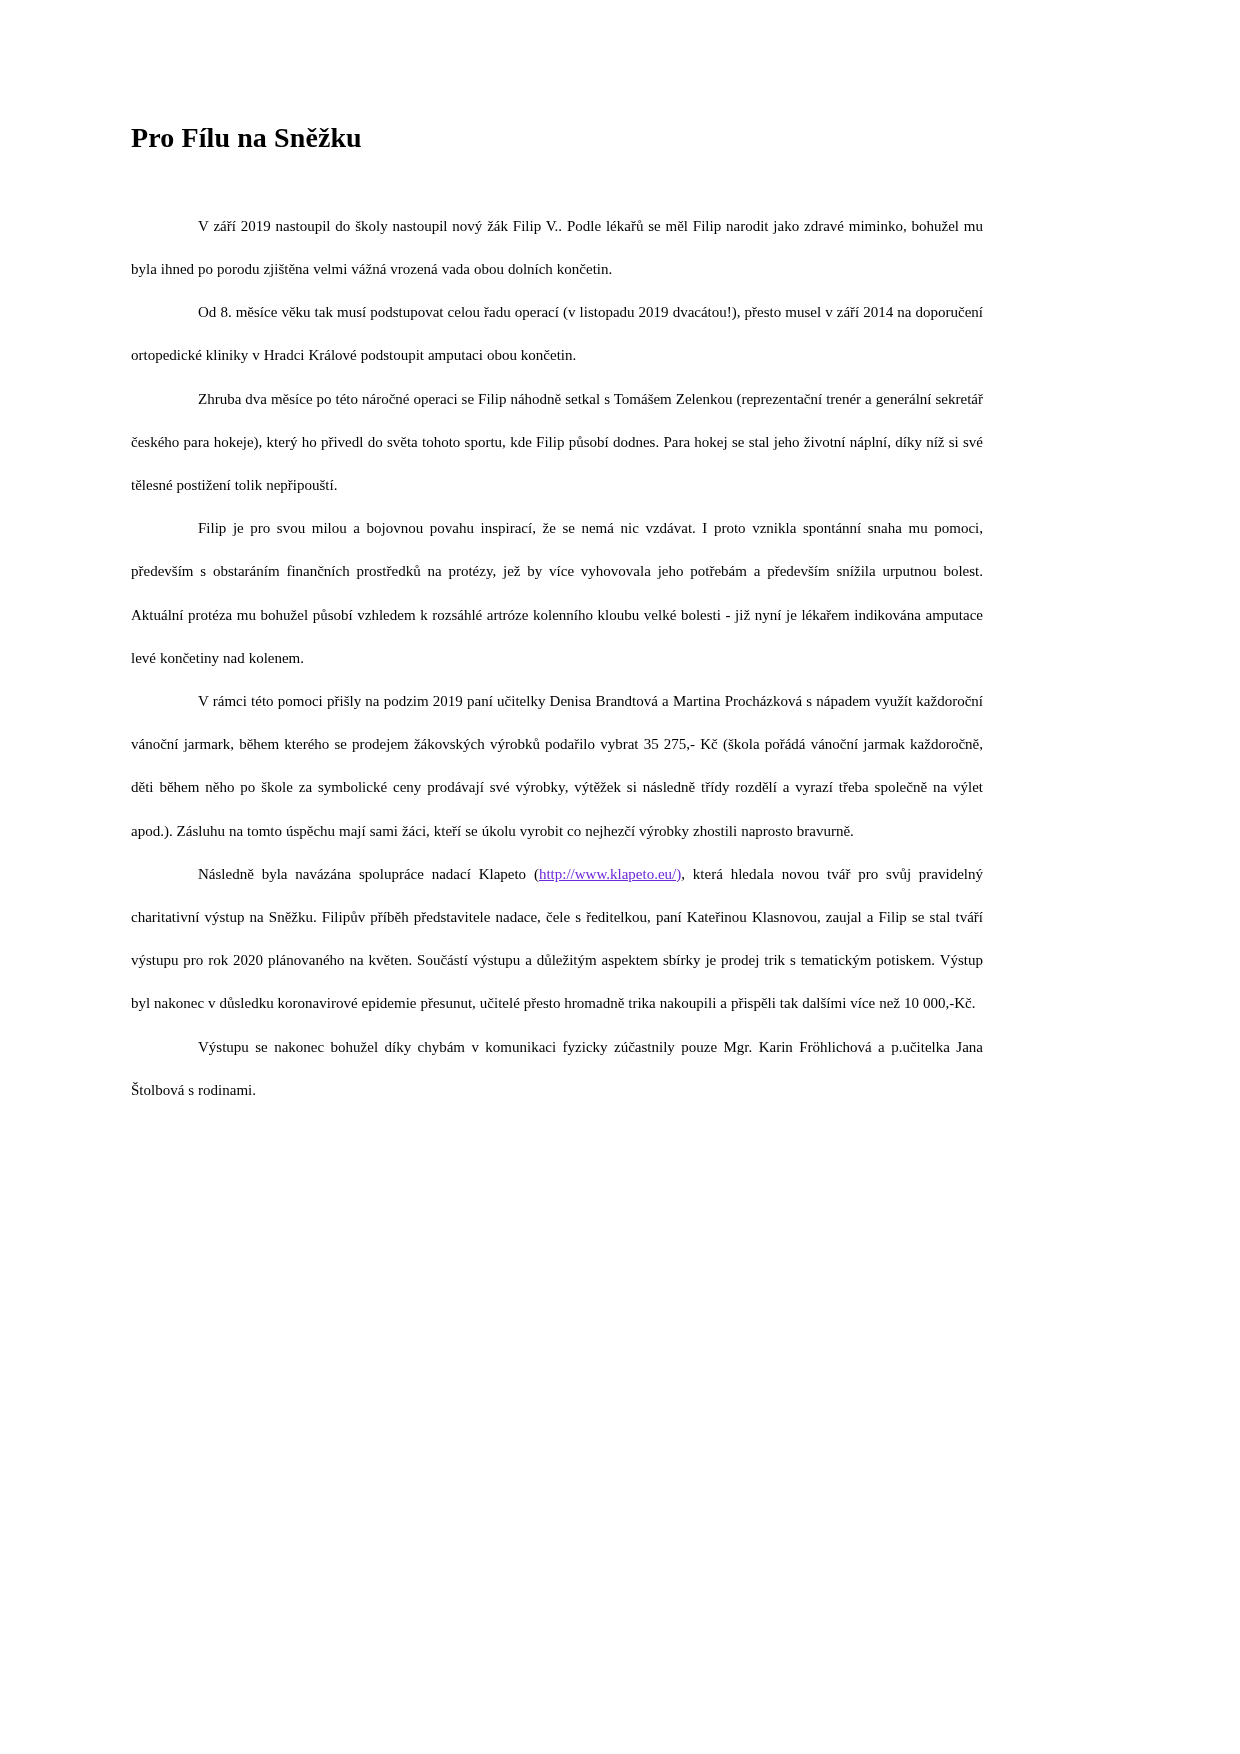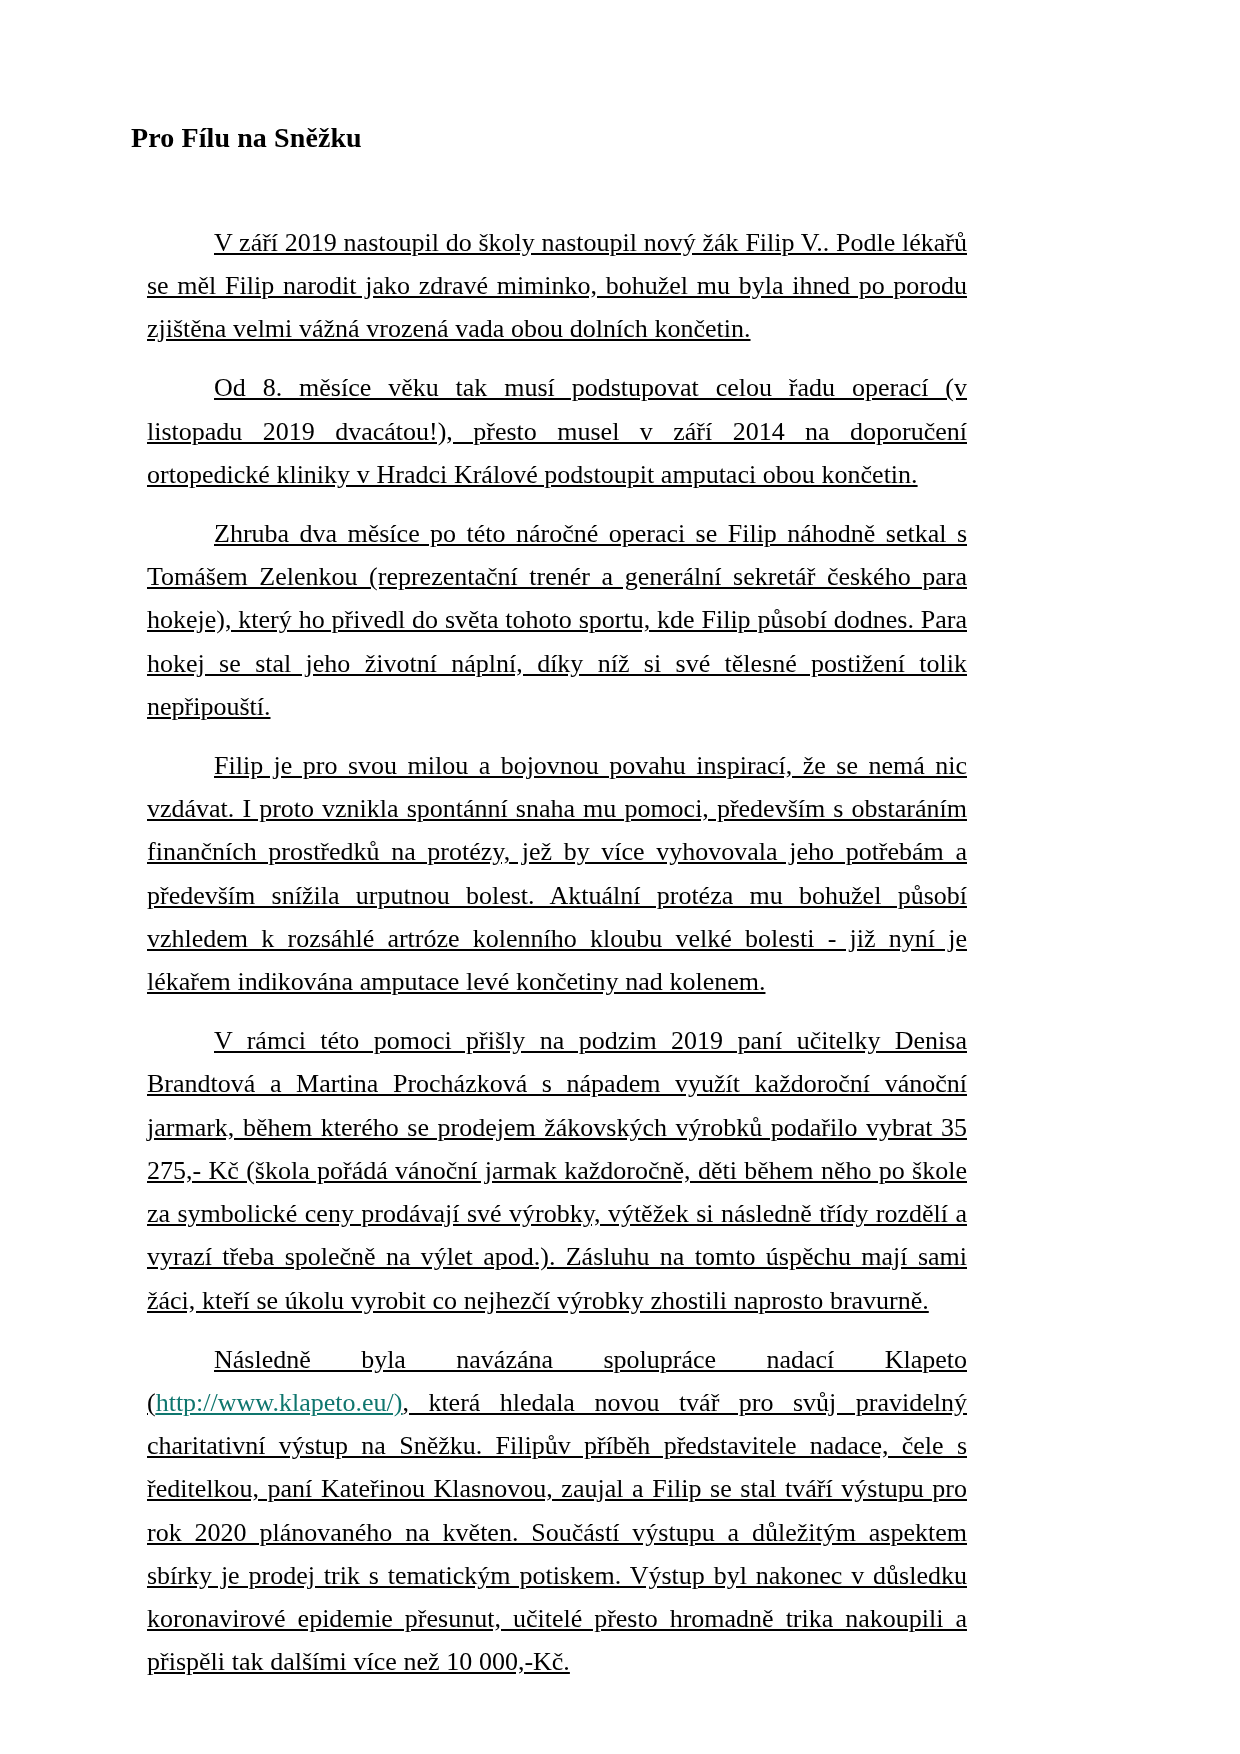--- a/index.html
+++ b/index.html
@@ -31,33 +31,32 @@
     font-weight: bold;
     line-height: 1.28;
     letter-spacing: 0.1px;
     margin: 0 0 0 0;
     text-align: left;
   }
   .spacer-after-title {
     height: 49px;
   }
   p.para {
-    font-size: 26px;
+    font-size: 15px;
     line-height: 43.2px;
     text-align: justify;
     text-justify: inter-word;
-    margin: 16px;
+    margin: 0;
     text-indent: 67px;
     hyphens: none;
     -webkit-hyphens: none;
     word-spacing: 0.2px;
-    text-decoration: underline;
   }
   a.ext-link {
-    color: #0f766e;
+    color: #6d28d9;
     text-decoration: underline;
   }
 </style>
 </head>
 <body>
 
 <div class="page">
   <div class="content">
 
     <h1 class="doc-title">Pro Fílu na Sněžku</h1>
@@ -69,15 +68,16 @@
     <p class="para">Od 8. měsíce věku tak musí podstupovat celou řadu operací (v listopadu 2019 dvacátou!), přesto musel v září 2014 na doporučení ortopedické kliniky v Hradci Králové podstoupit amputaci obou končetin.</p>
 
     <p class="para">Zhruba dva měsíce po této náročné operaci se Filip náhodně setkal s Tomášem Zelenkou (reprezentační trenér a generální sekretář českého para hokeje), který ho přivedl do světa tohoto sportu, kde Filip působí dodnes. Para hokej se stal jeho životní náplní, díky níž si své tělesné postižení tolik nepřipouští.</p>
 
     <p class="para">Filip je pro svou milou a bojovnou povahu inspirací, že se nemá nic vzdávat. I proto vznikla spontánní snaha mu pomoci, především s obstaráním finančních prostředků na protézy, jež by více vyhovovala jeho potřebám a především snížila urputnou bolest. Aktuální protéza mu bohužel působí vzhledem k rozsáhlé artróze kolenního kloubu velké bolesti - již nyní je lékařem indikována amputace levé končetiny nad kolenem.</p>
 
     <p class="para">V rámci této pomoci přišly na podzim 2019 paní učitelky Denisa Brandtová a  Martina Procházková s nápadem využít každoroční vánoční jarmark, během kterého se prodejem žákovských výrobků podařilo vybrat 35 275,- Kč (škola pořádá vánoční jarmak každoročně, děti během něho po škole za symbolické ceny prodávají své výrobky, výtěžek si následně třídy rozdělí a vyrazí třeba společně na výlet apod.). Zásluhu na tomto úspěchu mají sami žáci, kteří se úkolu vyrobit co nejhezčí výrobky zhostili naprosto bravurně.</p>
 
     <p class="para"><span>Následně byla navázána spolupráce nadací Klapeto (</span><a class="ext-link" href="#">http://www.klapeto.eu/)</a><span>, která hledala novou tvář pro svůj pravidelný charitativní výstup na Sněžku. Filipův příběh představitele nadace, čele s ředitelkou, paní Kateřinou Klasnovou, zaujal a Filip se stal tváří výstupu pro rok 2020 plánovaného na květen. Součástí výstupu a důležitým aspektem sbírky je prodej trik s tematickým potiskem. Výstup byl nakonec v důsledku koronavirové epidemie přesunut, učitelé přesto hromadně trika nakoupili a přispěli tak dalšími více než 10 000,-Kč.</span></p>
 
+    <p class="para">Výstupu se nakonec bohužel díky chybám v komunikaci fyzicky zúčastnily pouze Mgr. Karin Fröhlichová a p.učitelka Jana Štolbová s rodinami.</p>
 
   </div>
 </div>
 
 </body></html>

